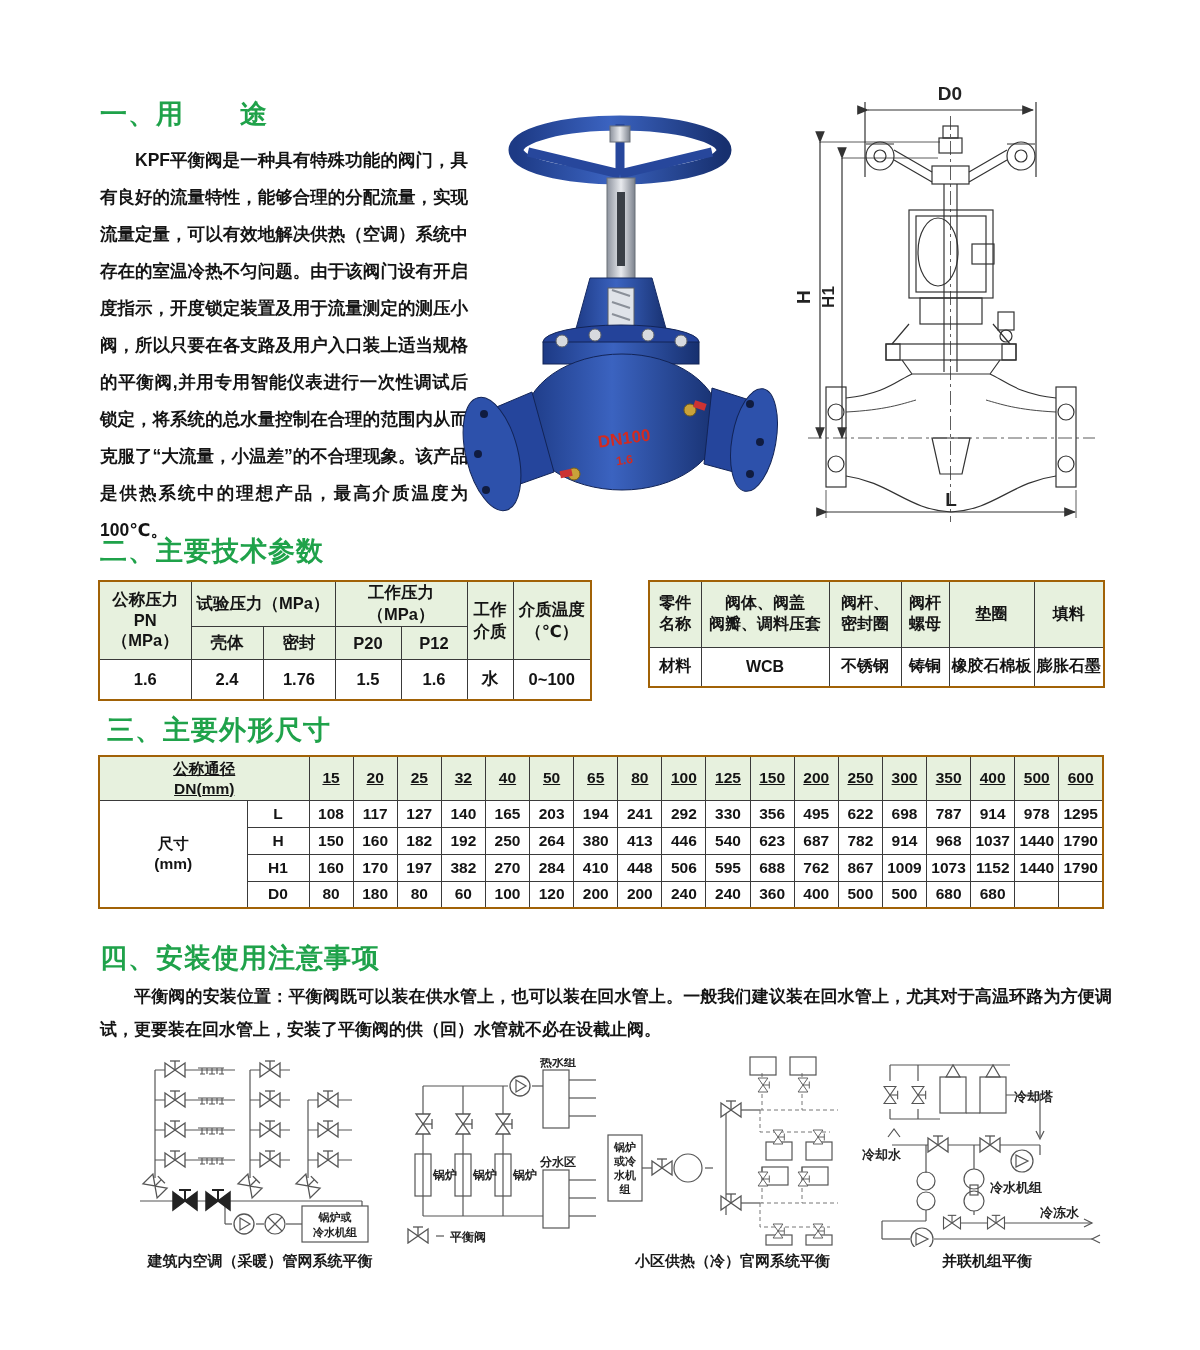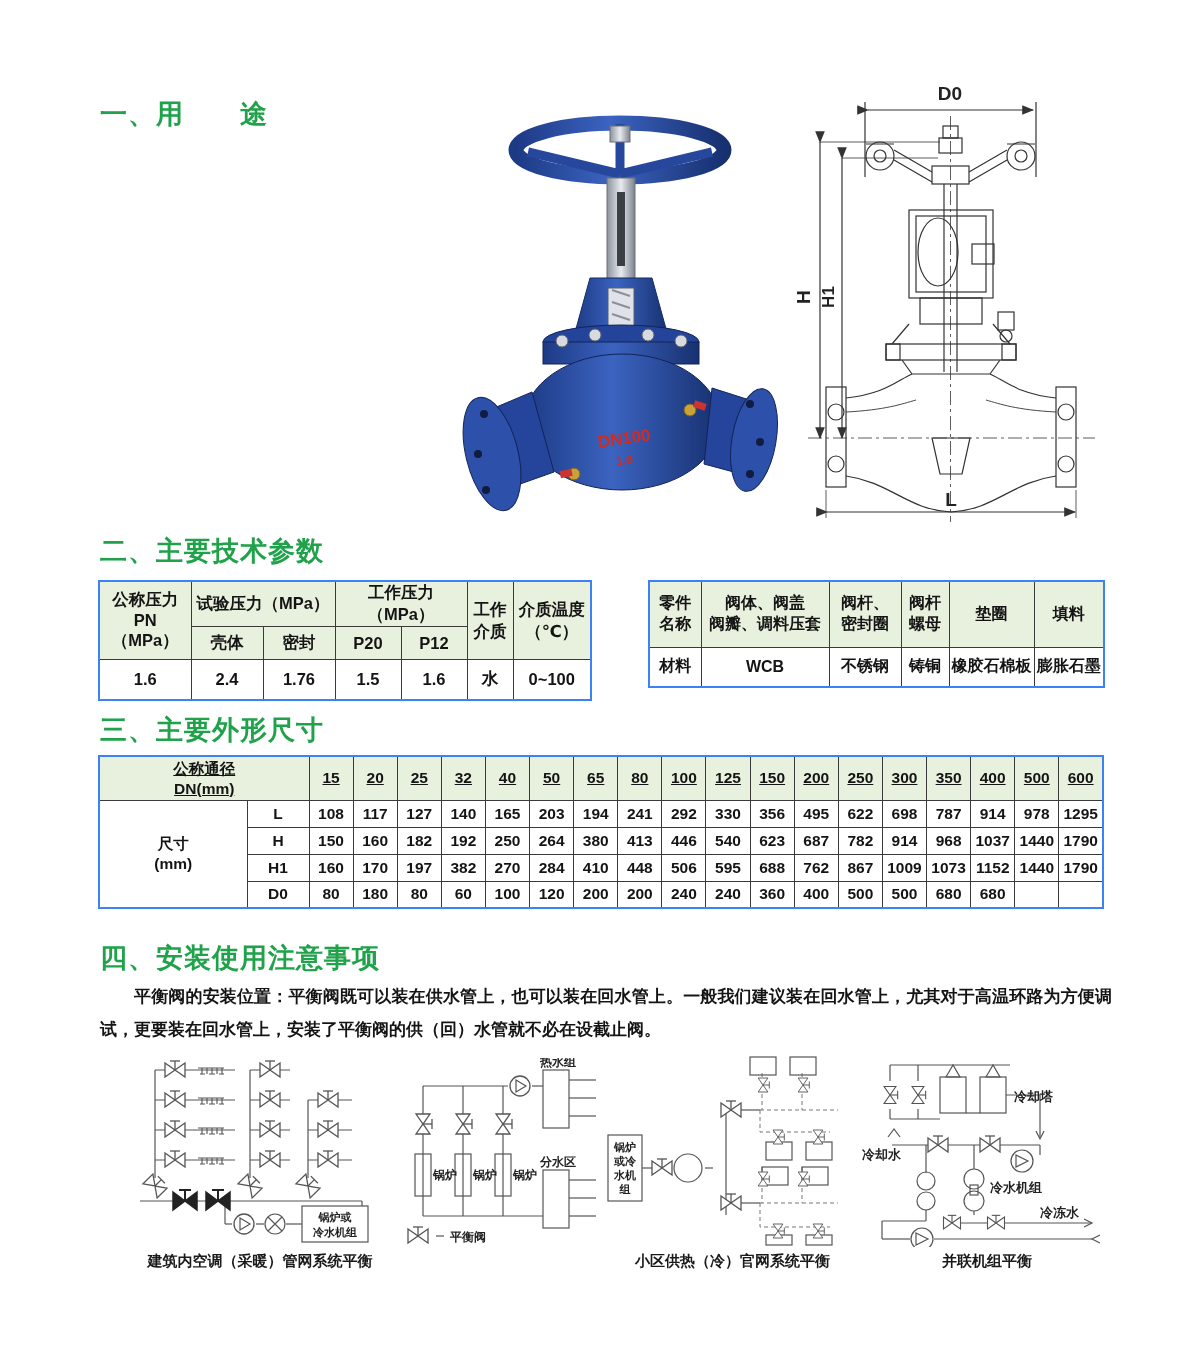--- a/index.html
+++ b/index.html
@@ -11,21 +11,21 @@
   .heading {
     position:absolute; color:#1fa24a; font-size:27px; font-weight:bold; letter-spacing:1px;
     white-space:pre;
   }
   .para {
     position:absolute; font-size:17.5px; font-weight:bold; line-height:37px;
     text-align:justify; text-indent:2em; color:#141414;
   }
   .s4para { line-height:33px; font-size:17px; }
 
-  table { border-collapse:collapse; position:absolute; table-layout:fixed; border:2px solid #3b82f6; }
+  table { border-collapse:collapse; position:absolute; table-layout:fixed; border:2px solid #a16207; }
   th, td {
     border:1px solid #3a3a3a; text-align:center; vertical-align:middle;
     font-weight:bold; padding:0 2px; background:#ffffff;
   }
   th.hdr { background:#e7f1de; }
   .pre { white-space:pre-line; }
   .ptable { font-size:16.5px; }
   .mtable { font-size:16px; }
   .dtable { font-size:15.5px; }
   .dtable th.dnv { background:#e7f1de; }
@@ -56,20 +56,21 @@
         <circle cx="0" cy="0" r="10" fill="#ffffff" stroke="#555" stroke-width="1.3"></circle>
         <path d="M-4,-6 L6,0 L-4,6 Z" fill="none" stroke="#555" stroke-width="1.2"></path>
       </g>
       <g id="radiator">
         <path d="M0,0 h26 M4,0 v6 M9,0 v6 M14,0 v6 M19,0 v6 M24,0 v6 M2,6 h5 M11,6 h6 M21,6 h5" stroke="#555" stroke-width="1.1" fill="none"></path>
       </g>
     </defs>
   </svg>
 
   <div class="heading" style="left:100px; top:96px;">一、用　　途</div>
+  <div class="para" style="left:100px; top:142px; width:368px;">KPF平衡阀是一种具有特殊功能的阀门，具有良好的流量特性，能够合理的分配流量，实现流量定量，可以有效地解决供热（空调）系统中存在的室温冷热不匀问题。由于该阀门设有开启度指示，开度锁定装置及用于流量测定的测压小阀，所以只要在各支路及用户入口装上适当规格的平衡阀,并用专用智能仪表进行一次性调试后锁定，将系统的总水量控制在合理的范围内从而克服了“大流量，小温差”的不合理现象。该产品是供热系统中的理想产品，最高介质温度为100℃。</div>
 
   <div class="fig" style="left:462px; top:92px; width:320px; height:436px;">
     <svg width="320" height="436" viewBox="0 0 320 436">
       <defs>
         <linearGradient id="blueV" x1="0" y1="0" x2="1" y2="0">
           <stop offset="0" stop-color="#1d3a85"></stop>
             <stop offset="0.45" stop-color="#3b63c0"></stop>
             <stop offset="1" stop-color="#17306f"></stop>
         </linearGradient>
         <linearGradient id="silverV" x1="0" y1="0" x2="1" y2="0">
@@ -254,21 +255,21 @@
       <td>材料</td>
       <td>WCB</td>
       <td>不锈钢</td>
       <td>铸铜</td>
       <td>橡胶石棉板</td>
       <td>膨胀石墨</td>
     </tr>
   </tbody>
     </table>
 
-  <div class="heading" style="left:100px; top:712px;">三、主要外形尺寸</div>
+  <div class="heading" style="left:107px; top:712px;">三、主要外形尺寸</div>
 
   <table class="dtable" style="left:98px; top:755px; width:1006px;">
     <colgroup>
         <col style="width:148px">
         <col style="width:62px">
       </colgroup>
     <tbody>
         <tr id="dn-head" style="height:44px;text-decoration:underline;">
       <th colspan="2" class="hdr pre">公称通径
 DN(mm)</th>

